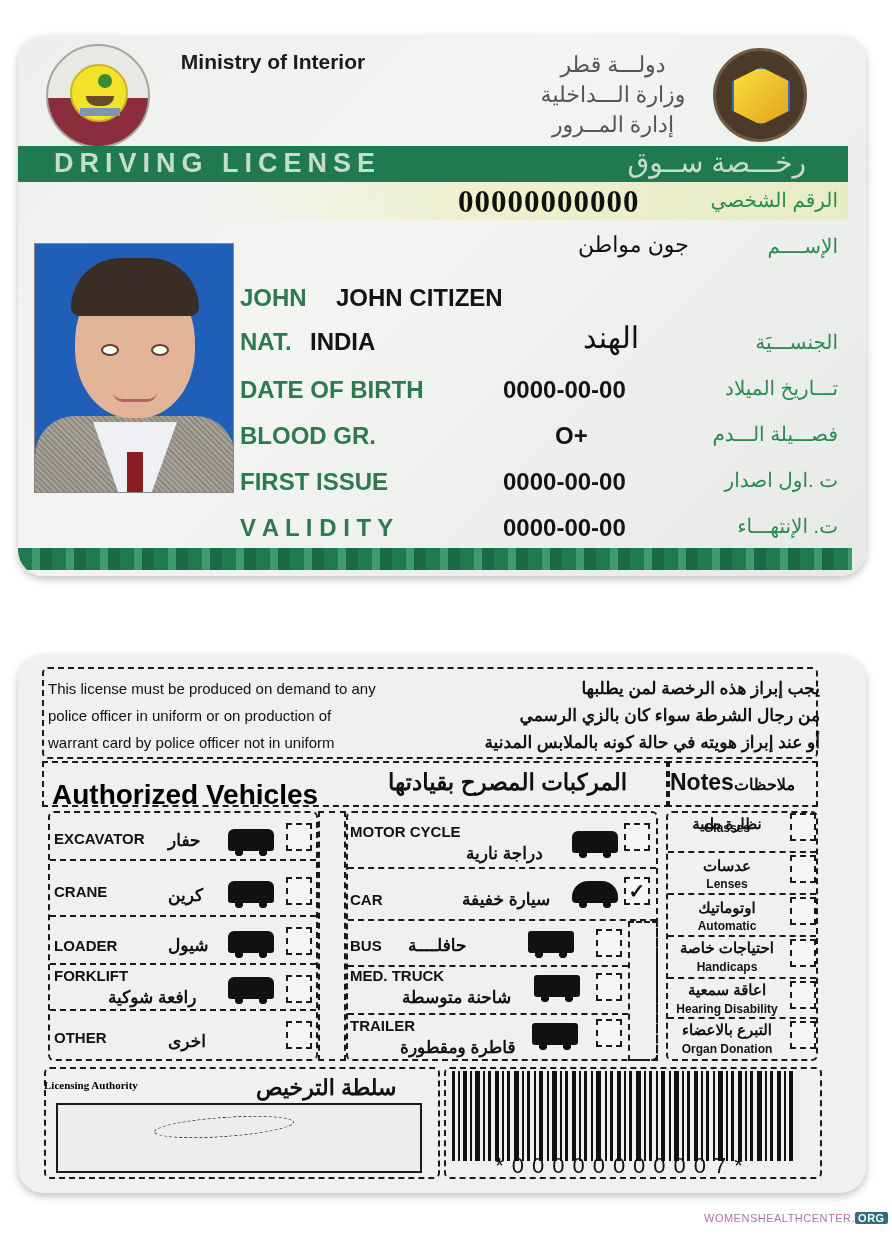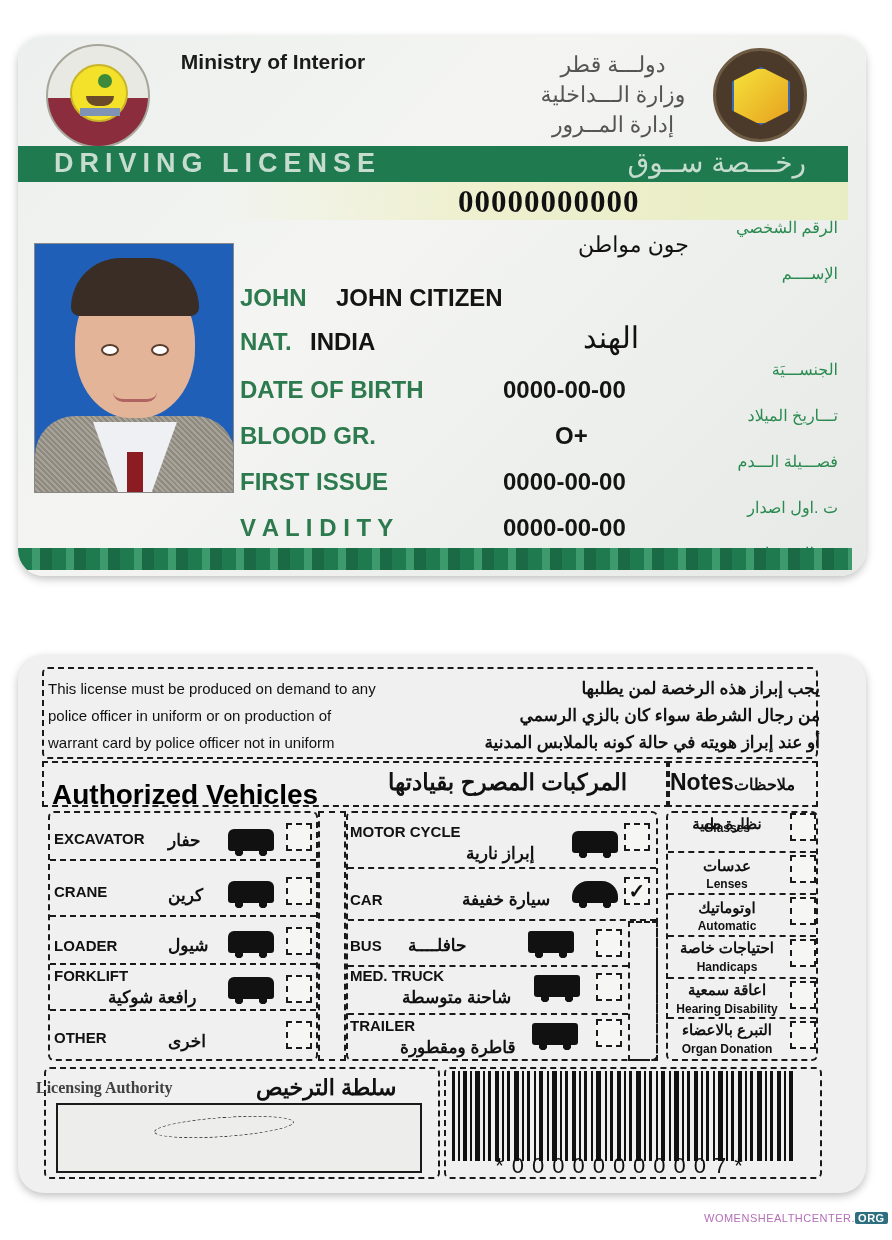--- a/index.html
+++ b/index.html
@@ -17,21 +17,21 @@
   .emblem-left .inner .water { position: absolute; left: 8px; top: 42px; width: 40px; height: 8px; background: #7f94b5; }
   .emblem-right { position: absolute; left: 695px; top: 12px; width: 94px; height: 94px; border-radius: 50%; background: #4b3a2a; border: 3px solid #6d5b44; }
   .emblem-right .hex { position: absolute; left: 16px; top: 16px; width: 58px; height: 58px; background: linear-gradient(135deg,#f6e23a,#e6a21f); clip-path: polygon(50% 0,100% 25%,100% 75%,50% 100%,0 75%,0 25%); border: 2px solid #3d6bb3; }
   .hdr-en { position: absolute; left: 140px; top: 10px; width: 230px; text-align: center; font-weight: bold; font-size: 21px; line-height: 31px; color: #1b1b1b; }
   .hdr-ar { position: absolute; left: 505px; top: 14px; width: 180px; text-align: center; font-size: 22px; line-height: 30px; color: #545454; direction: rtl; }
   .band { position: absolute; left: 0; top: 110px; width: 830px; height: 36px; background: #1f7a4f; }
   .band-en { position: absolute; left: 36px; top: 112px; font-size: 27px; font-weight: bold; letter-spacing: 6px; color: #c5dccf; }
   .band-ar { position: absolute; right: 60px; top: 110px; font-size: 28px; color: #c5dccf; direction: rtl; }
   .pid-strip { position: absolute; left: 190px; top: 146px; width: 640px; height: 38px; background: linear-gradient(to right, rgba(238,240,215,0) 0%, #eef0cf 40%, #e8edc3 100%); }
   .pid-value { position: absolute; left: 440px; top: 148px; font-family: "Liberation Serif", serif; font-weight: bold; font-size: 31px; letter-spacing: 1px; color: #111; }
-  .ar-label { position: absolute; right: 28px; font-size: 16px; color: #2a8a50; direction: rtl; white-space: nowrap; margin-top: 30px; }
+  .ar-label { position: absolute; right: 28px; font-size: 20px; color: #2a8a50; direction: rtl; white-space: nowrap; }
   .ar-value { position: absolute; font-size: 22px; color: #111; direction: rtl; white-space: nowrap; }
   .photo { position: absolute; left: 16px; top: 207px; width: 200px; height: 250px; background: #1f5fb8; overflow: hidden; border: 1px solid #888; }
   .photo .jacket { position: absolute; left: 0; bottom: 0; width: 200px; height: 76px; background: repeating-linear-gradient(45deg,#8e8a80 0 2px,#a8a398 2px 4px); border-radius: 40px 40px 0 0; }
   .photo .shirt { position: absolute; left: 58px; bottom: 0; width: 84px; height: 70px; background: #eef0f4; clip-path: polygon(0 0,100% 0,70% 100%,30% 100%); }
   .photo .tie { position: absolute; left: 92px; bottom: 0; width: 16px; height: 40px; background: #8b1d22; }
   .photo .head { position: absolute; left: 40px; top: 24px; width: 120px; height: 150px; border-radius: 50% 50% 46% 46%; background: #e4b498; }
   .photo .hair { position: absolute; left: 36px; top: 14px; width: 128px; height: 58px; border-radius: 60px 60px 10px 10px; background: #3a2d25; }
   .photo .eye { position: absolute; top: 100px; width: 18px; height: 12px; border-radius: 50%; background: #fff; border: 2px solid #5a3d2b; }
   .photo .mouth { position: absolute; left: 78px; top: 148px; width: 44px; height: 10px; border-bottom: 3px solid #b06461; border-radius: 0 0 20px 20px; }
   .field-label { position: absolute; left: 222px; font-size: 24px; font-weight: bold; color: #2c7a4e; white-space: nowrap; }
@@ -49,21 +49,21 @@
   .av-title-ar { position: absolute; left: 370px; top: 114px; font-size: 23px; font-weight: bold; color: #111; direction: rtl; }
   .notes-title { position: absolute; left: 652px; top: 114px; font-size: 23px; font-weight: bold; color: #111; }
   .row { position: absolute; border-bottom: 2px dashed #1a1a1a; }
   .veh-en { position: absolute; font-size: 15px; font-weight: bold; color: #111; white-space: nowrap; }
   .veh-ar { position: absolute; font-size: 17px; font-weight: bold; color: #111; direction: rtl; white-space: nowrap; }
   .veh-icon { position: absolute; width: 46px; height: 22px; background: #111; border-radius: 6px 6px 3px 3px; }
   .veh-icon::after { content: ""; position: absolute; left: 6px; bottom: -5px; width: 34px; height: 8px; background: radial-gradient(circle at 5px 4px,#111 4px,transparent 4.5px), radial-gradient(circle at 29px 4px,#111 4px,transparent 4.5px); }
   .checkbox { position: absolute; width: 26px; height: 28px; border: 2px dashed #1a1a1a; background: #f6f6f4; font-size: 20px; line-height: 24px; text-align: center; color: #111; font-weight: bold; }
   .note-ar { position: absolute; font-size: 15px; font-weight: bold; color: #111; direction: rtl; text-align: center; width: 110px; }
   .note-en { position: absolute; font-size: 12px; font-weight: bold; color: #111; text-align: center; width: 110px; }
-  .auth-title { position: absolute; left: 18px; top: 424px; font-family: "Liberation Serif", serif; font-weight: bold; font-size: 16px; color: #404040; }
+  .auth-title { position: absolute; left: 26px; top: 424px; font-family: "Liberation Serif", serif; font-weight: bold; font-size: 11px; color: #000000; }
   .auth-title-ar { position: absolute; left: 238px; top: 420px; font-size: 22px; font-weight: bold; color: #111; direction: rtl; }
   .sig-box { position: absolute; left: 38px; top: 448px; width: 366px; height: 70px; border: 2px solid #1a1a1a; background: #ededeb; }
   .sig { position: absolute; left: 96px; top: 12px; width: 140px; height: 20px; border: 1.5px dashed #333; border-radius: 50%; transform: rotate(-4deg); }
   .barcode { position: absolute; left: 432px; top: 416px; width: 346px; height: 90px; }
   .barcode-num { position: absolute; left: 432px; top: 498px; width: 346px; text-align: center; font-size: 22px; letter-spacing: 8px; color: #111; }
   .watermark { position: absolute; left: 704px; top: 1212px; font-size: 11px; color: #b36fb8; letter-spacing: 0.5px; white-space: nowrap; }
   .watermark .org { background: #2d6f7e; color: #fff; padding: 0 3px; border-radius: 2px; font-weight: bold; }
 </style>
 </head>
 <body>
@@ -184,21 +184,21 @@
   <div class="checkbox" style="left:268px; top:320px"></div>
 
   <div class="veh-en" style="left:36px; top:374px">OTHER</div>
   <div class="veh-ar" style="left:150px; top:376px">اخرى</div>
   <div class="checkbox" style="left:268px; top:366px"></div>
 
   <div class="box" style="left:328px; top:156px; width:312px; height:250px"></div>
 
   <div class="row" style="left:330px; top:156px; width:308px; height:58px"></div>
   <div class="veh-en" style="left:332px; top:168px">MOTOR CYCLE</div>
-  <div class="veh-ar" style="left:448px; top:188px">إبراز نارية</div>
+  <div class="veh-ar" style="left:448px; top:188px">دراجة نارية</div>
   <div class="veh-icon" style="left:554px; top:176px"></div>
   <div class="checkbox" style="left:606px; top:168px"></div>
 
   <div class="row" style="left:330px; top:214px; width:308px; height:52px"></div>
   <div class="veh-en" style="left:332px; top:236px">CAR</div>
   <div class="veh-ar" style="left:444px; top:234px">سيارة خفيفة</div>
   <div class="veh-icon" style="left:554px; top:226px; border-radius:16px 16px 4px 4px"></div>
   <div class="checkbox" style="left:606px; top:222px">✓</div>
 
   <div class="box" style="left:610px; top:266px; width:30px; height:140px; border-radius:0"></div>

